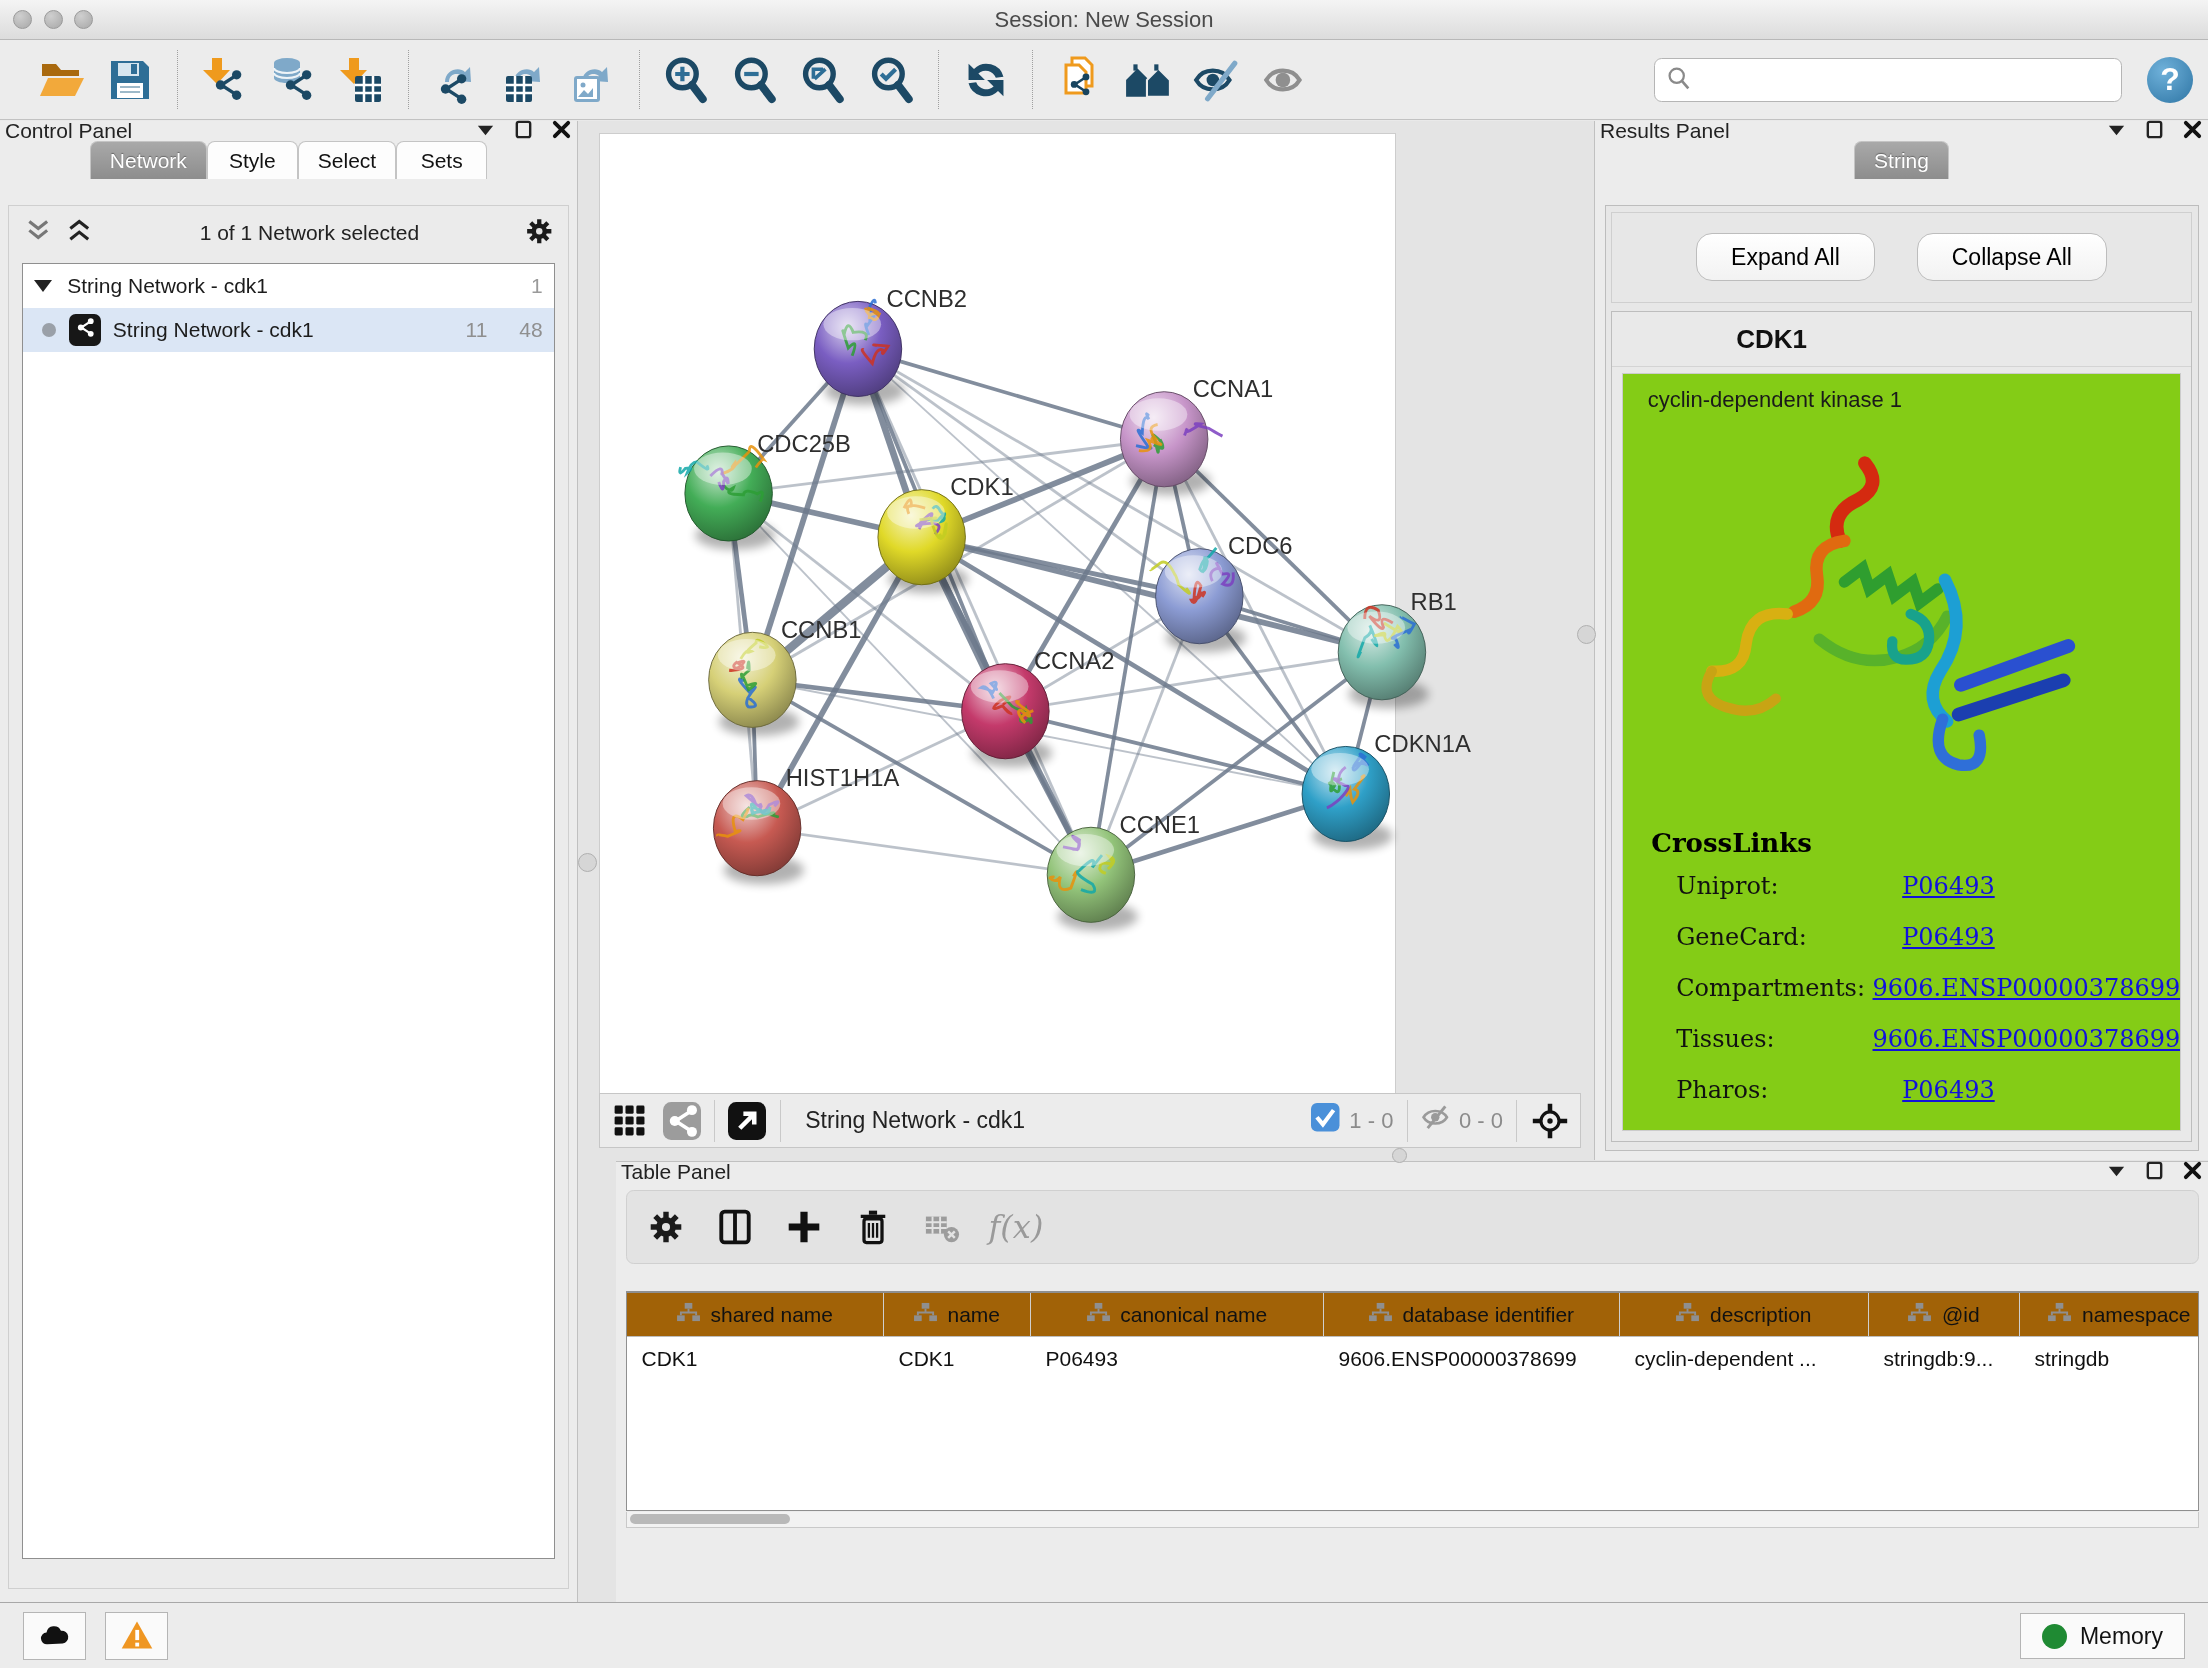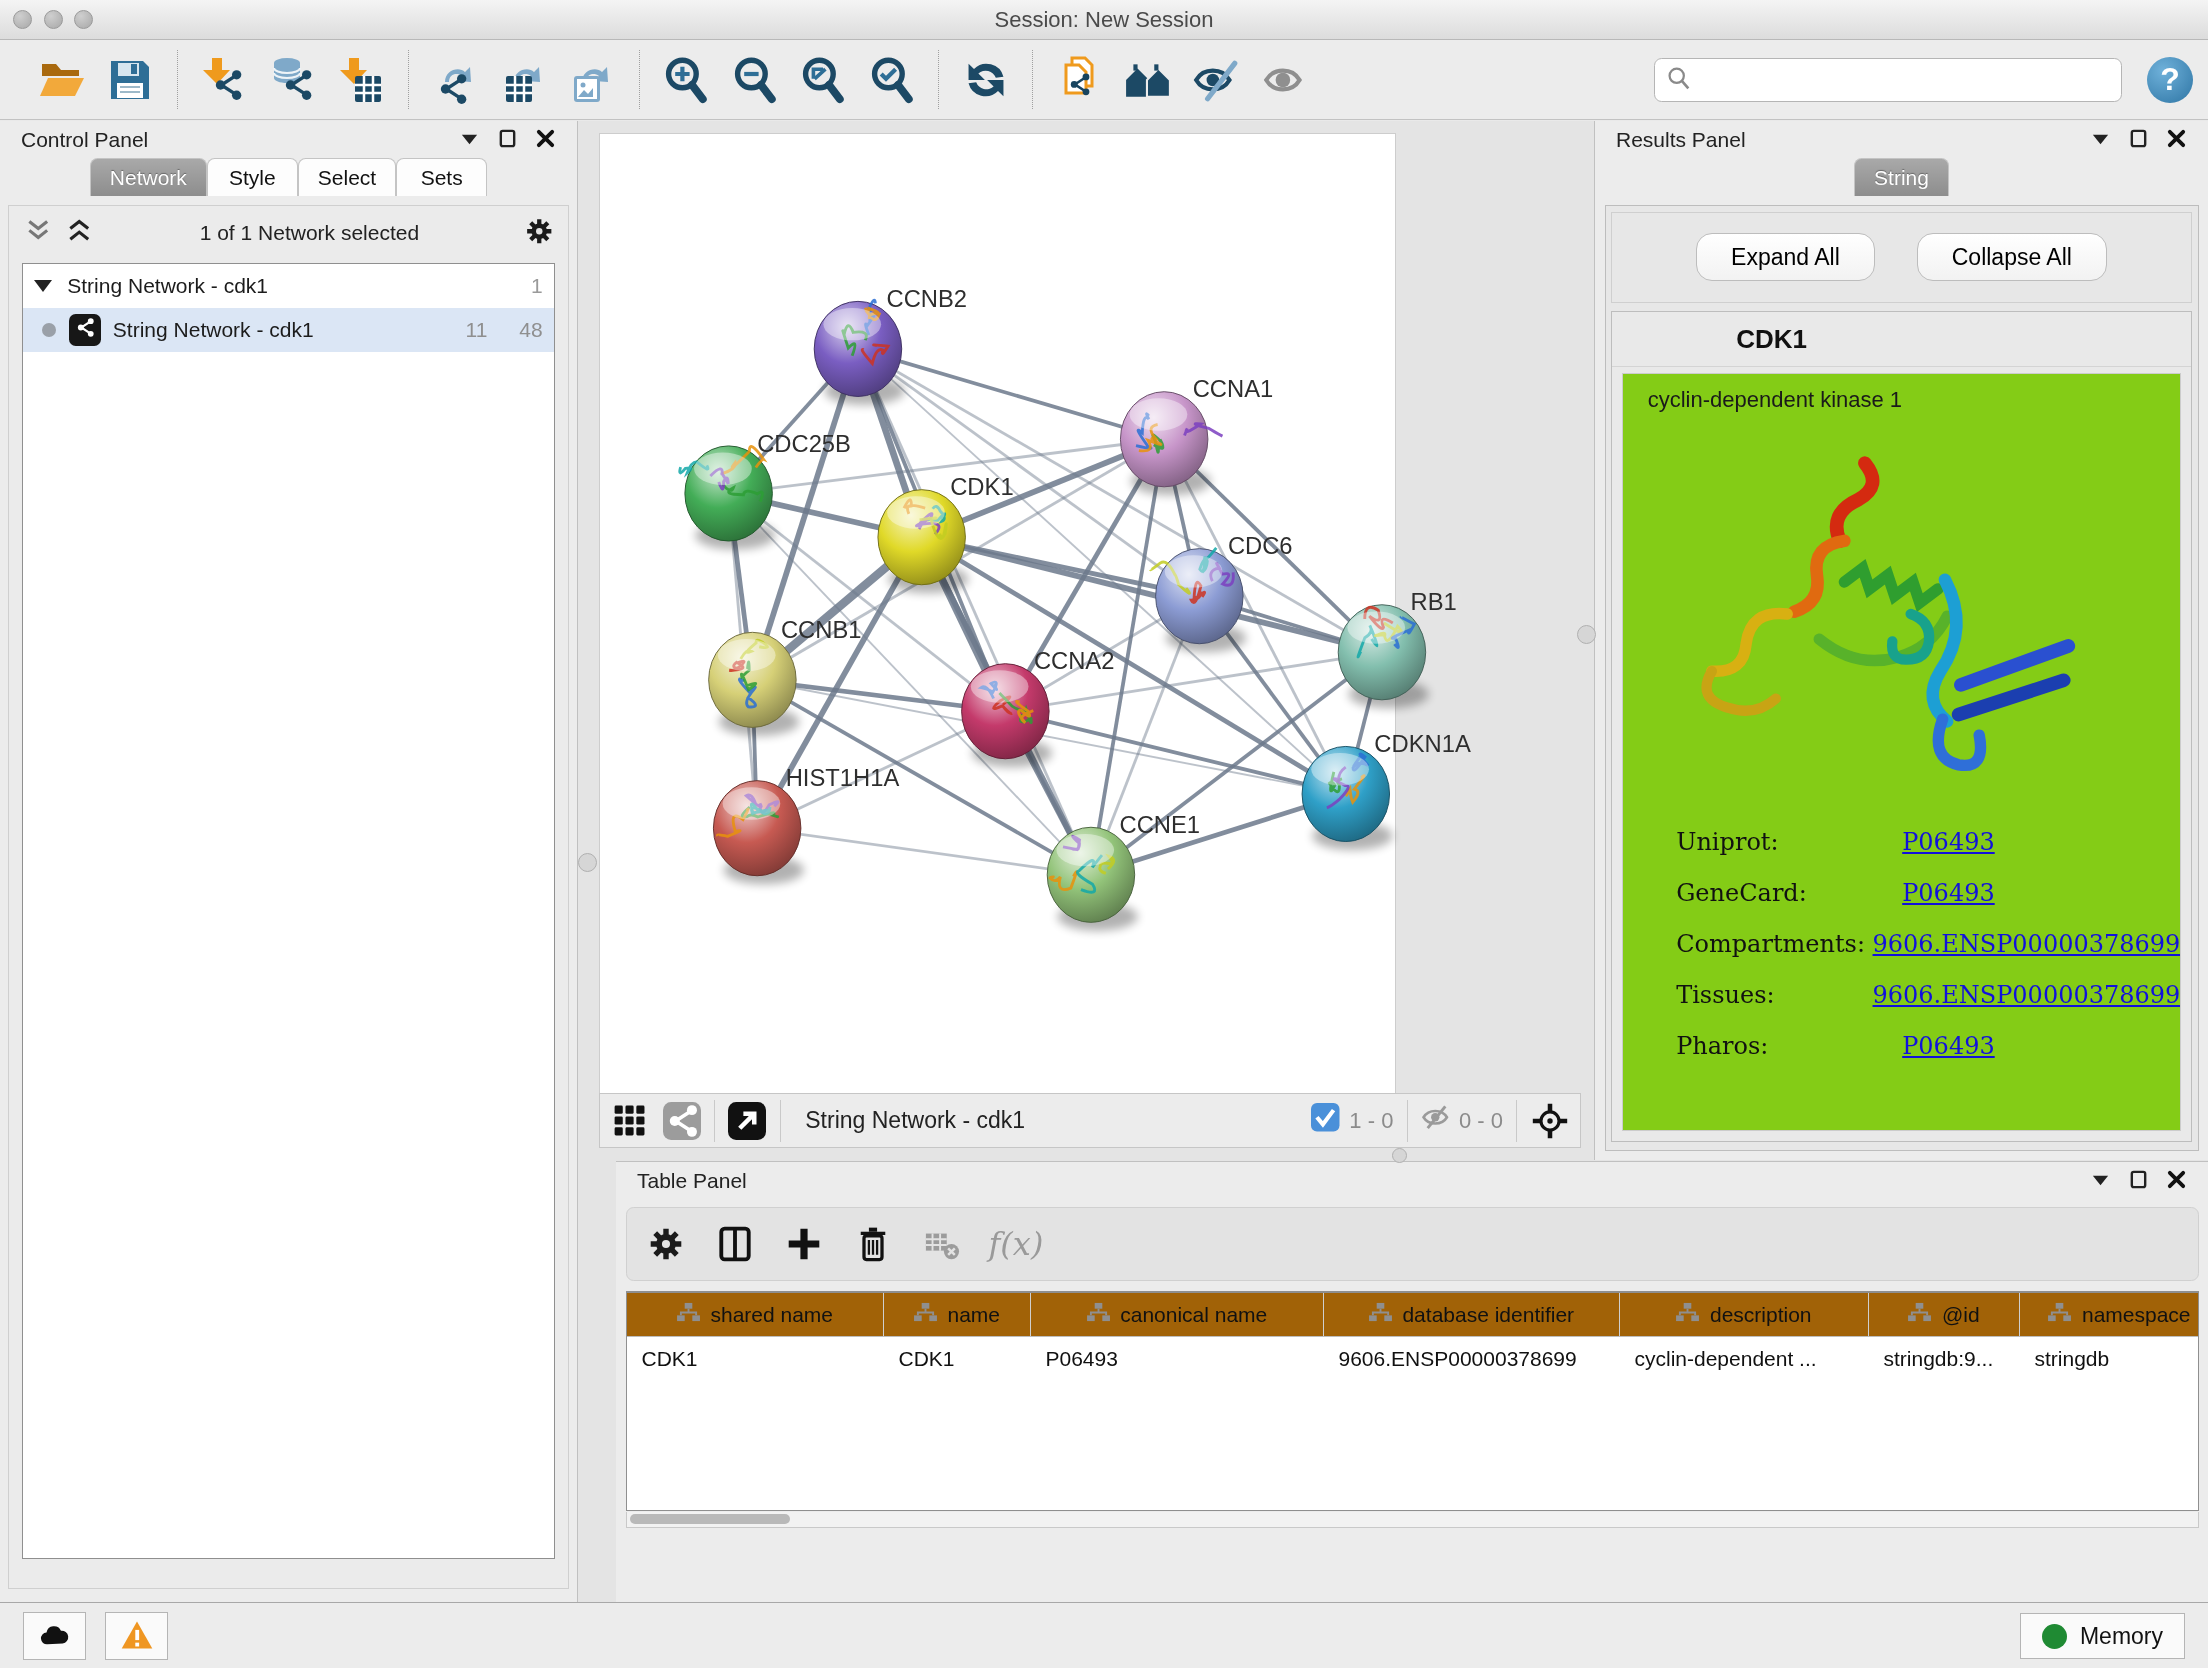--- a/index.html
+++ b/index.html
@@ -22,21 +22,21 @@
   .tbtn svg { width:48px; height:48px; }
   .tb-right { margin-left:auto; display:flex; align-items:center; gap:25px; }
   .searchbox { display:flex; align-items:center; width:468px; height:44px; background:#fff; border:1px solid #b5b5b5; border-radius:7.6px; padding:0 11.4px; }
   .searchbox svg { width:25px; height:25px; margin-right:7.6px; }
   .searchbox input { border:none; outline:none; font-size:21px; flex:1; background:transparent; }
   .helpbtn { width:46px; height:46px; border-radius:50%; background:radial-gradient(circle at 35% 30%, #6fb1da, #2e75a4); color:#fff; font-size:32px; font-weight:bold; display:flex; align-items:center; justify-content:center; cursor:pointer; }
 
   
   .main { position:absolute; left:0; top:121px; width:2208px; height:1481px; background:#e4e4e4; }
 
-  .panel-header { height:37px; display:flex; align-items:center; padding:0 21px; }
+  .panel-header { height:20px; display:flex; align-items:center; padding:0 5px; }
   .panel-title { font-size:21px; color:#222; }
   .ph-controls { margin-left:auto; display:flex; align-items:center; gap:17px; }
   .ph-controls svg { width:21px; height:21px; cursor:pointer; }
 
   .tabs-row { display:flex; justify-content:center; gap:0; }
   .tab { min-width:91px; padding:6.7px 19px; text-align:center; font-size:21px; background:#fdfdfd; color:#111; border:1px solid #c4c4c4; border-bottom:none; border-radius:7.6px 7.6px 0 0; cursor:pointer; }
   .tab.active { background:linear-gradient(#a9a9a9,#8d8d8d); color:#fff; text-shadow:0 -1px 1px #666; }
 
   
   .control-panel { position:absolute; left:0; top:0; width:578px; height:1481px; background:#ececec; border-right:1px solid #c0c0c0; }
@@ -686,20 +686,21 @@
   <path d="M128 172 q32 26 68 16 q30 -8 44 -36" stroke="#58b22a" stroke-width="10"></path>
   <path d="M238 120 q22 42 -4 80 q-16 26 6 44" stroke="#1d9fd4" stroke-width="11"></path>
   <path d="M252 212 L346 178" stroke="#2a50d0" stroke-width="12"></path>
   <path d="M250 238 L342 208" stroke="#1b3fb0" stroke-width="12"></path>
   <path d="M236 242 q-12 34 14 40 q24 4 18 -26" stroke="#2f6fd8" stroke-width="10"></path>
   <path d="M208 150 q18 6 16 24 q-2 16 -20 16 q-14 0 -12 -16" stroke="#18a28c" stroke-width="9"></path>
  </g>
                 </svg>
             </div>
             <div class="crosslinks">
+              <div class="cl-title">CrossLinks</div>
               <div id="cl-rows">
                   <div class="cl-row">
                     <span class="cl-label">Uniprot:</span>
                     <a class="cl-link">P06493</a>
                   </div>
                   <div class="cl-row">
                     <span class="cl-label">GeneCard:</span>
                     <a class="cl-link">P06493</a>
                   </div>
                   <div class="cl-row">

